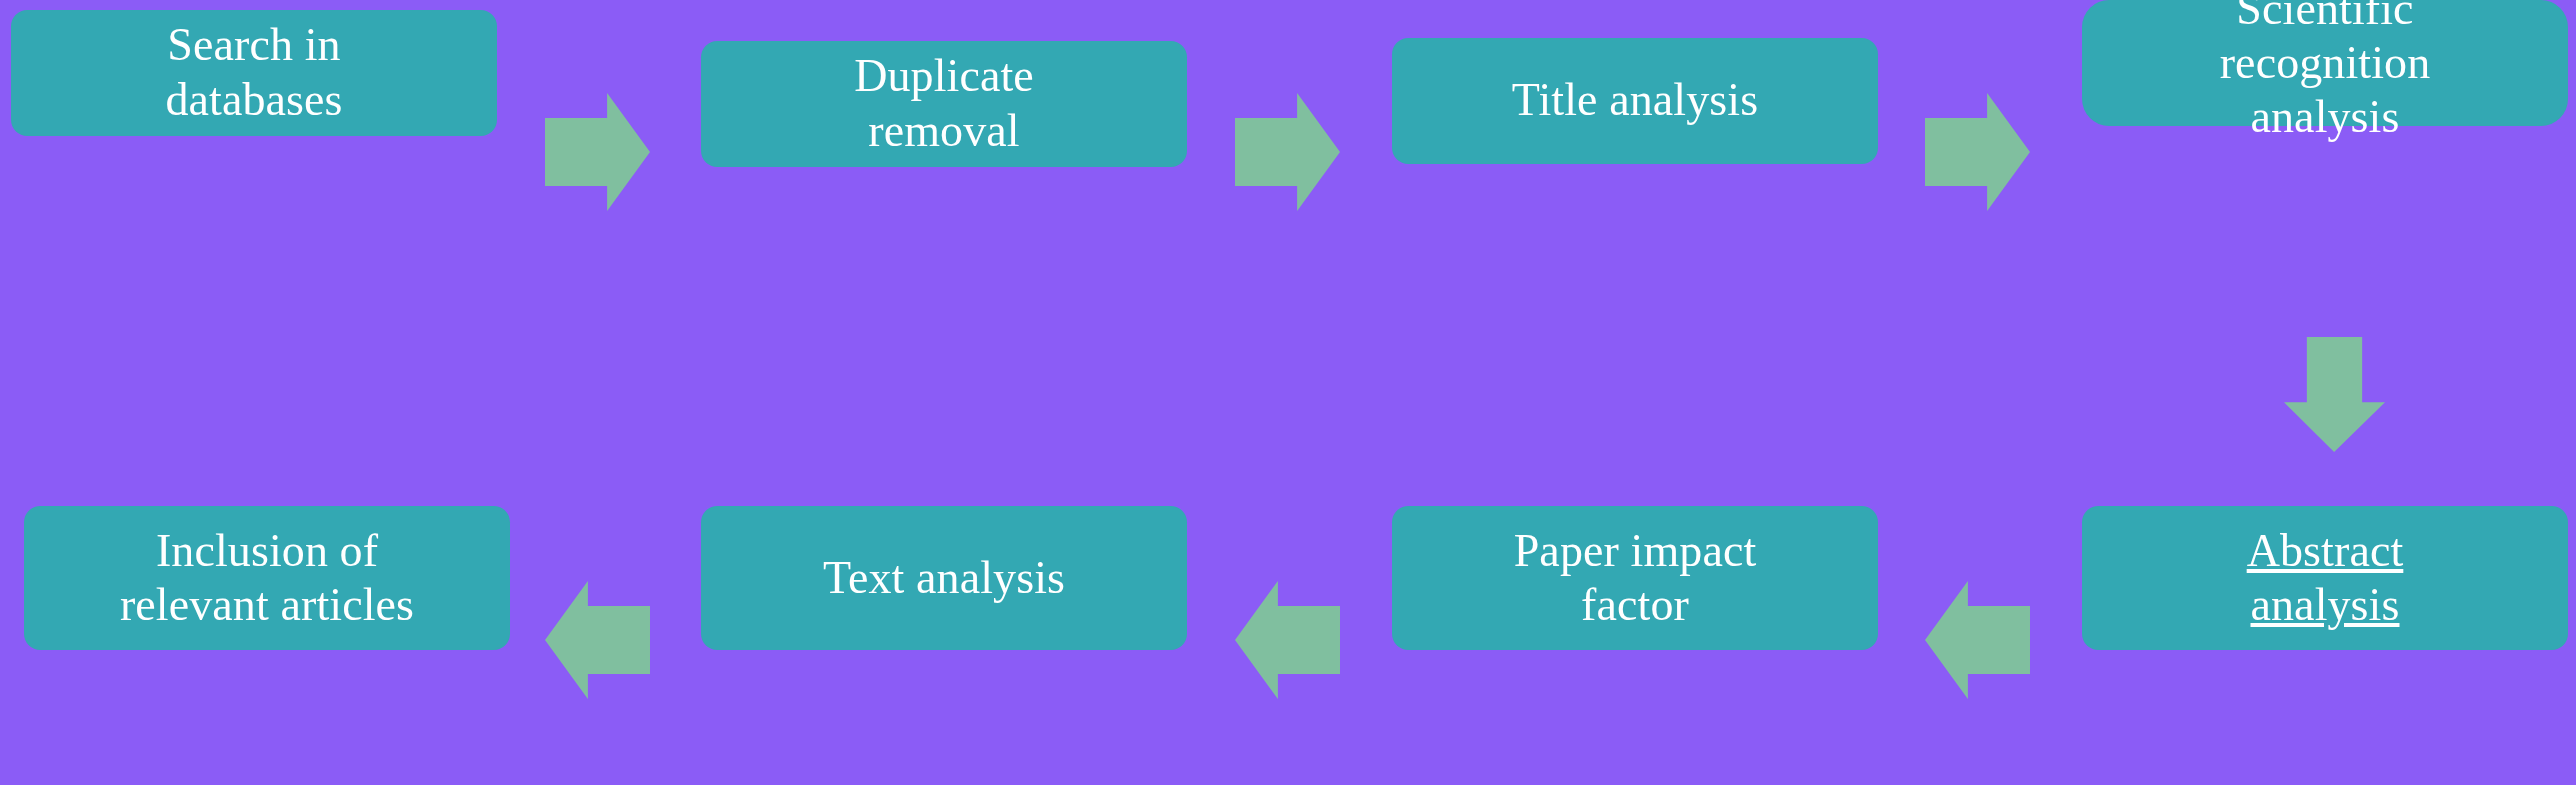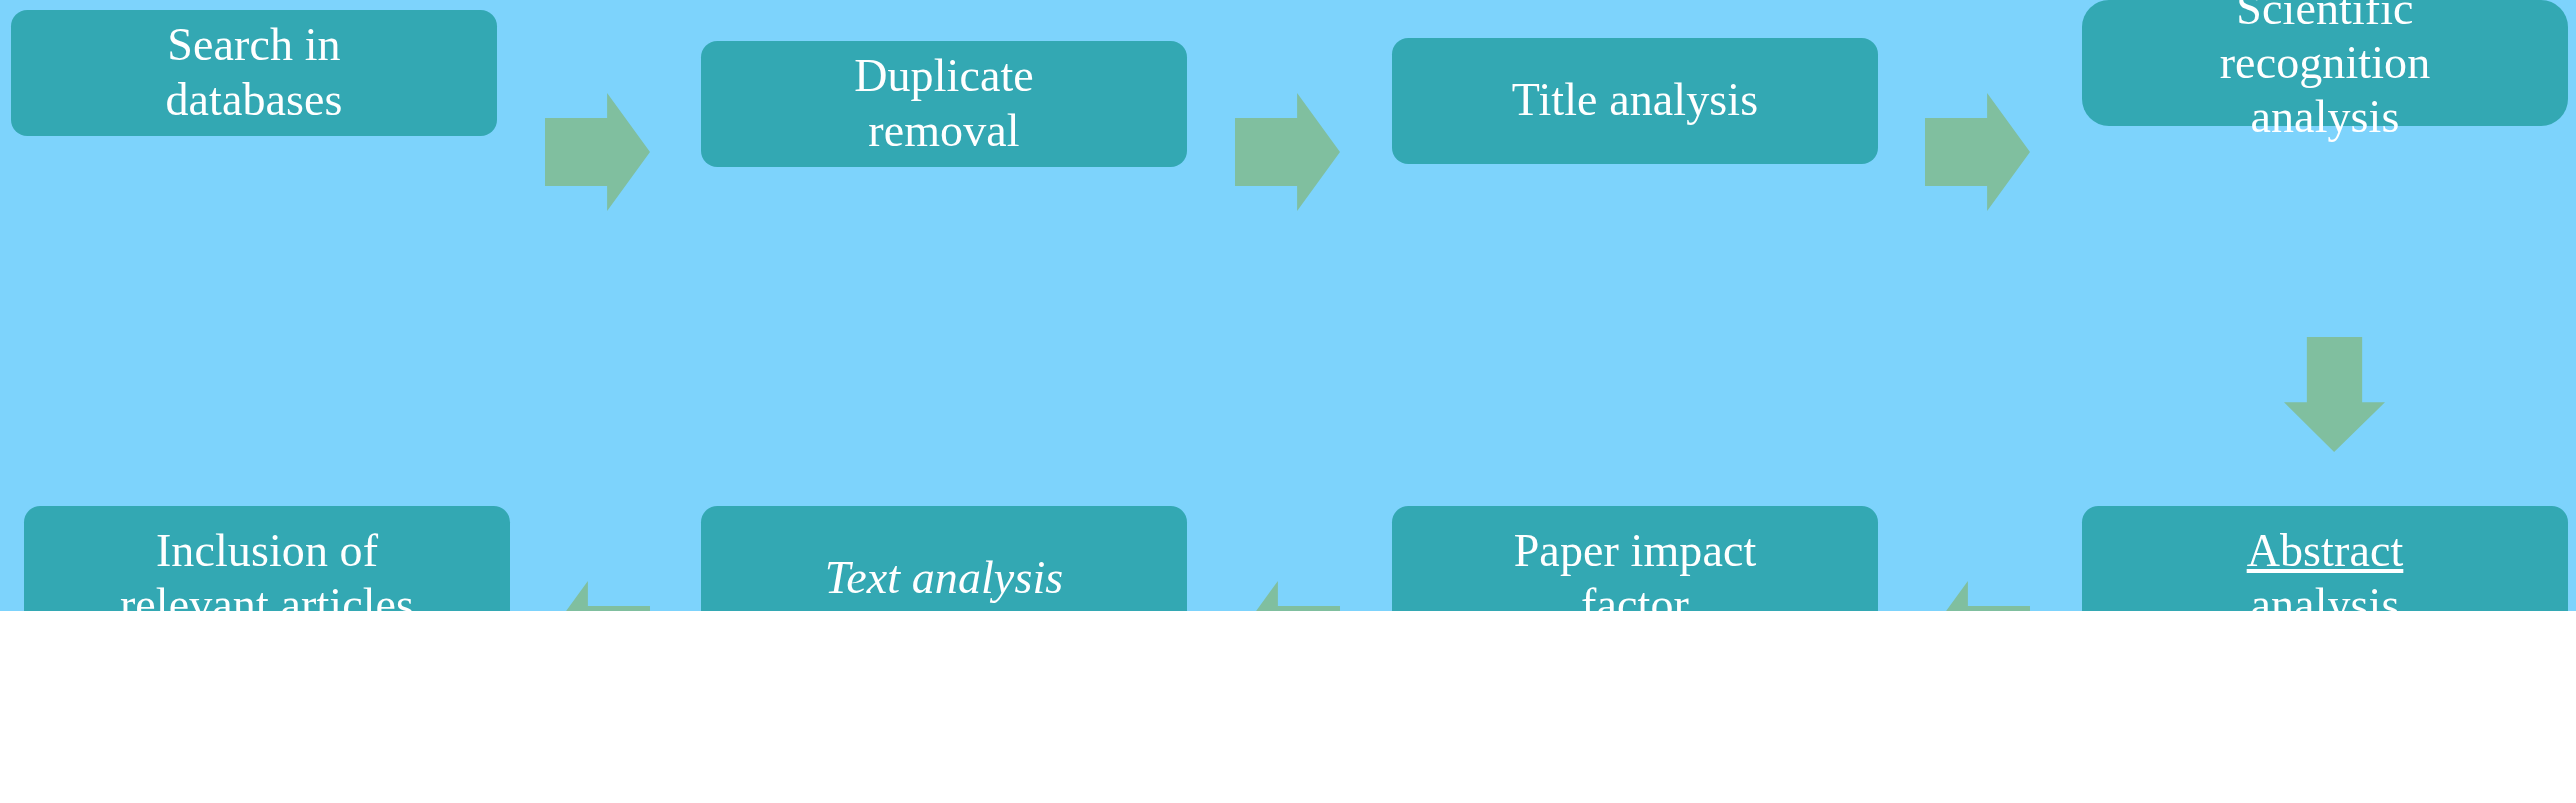--- a/index.html
+++ b/index.html
@@ -7,22 +7,22 @@
     margin: 0;
     padding: 0;
     background: #ffffff;
   }
   body {
     font-family: "Liberation Serif", "DejaVu Serif", serif;
   }
   #canvas {
     position: relative;
     width: 2576px;
-    height: 611px;
-    background: #7dd3fc;
+    height: 785px;
+    background: #8b5cf6;
     overflow: hidden;
   }
 
   
   .node {
     position: absolute;
     box-sizing: border-box;
     background: #33a8b3;
     border-radius: 16.3px;
     display: flex;
@@ -43,21 +43,21 @@
   }
 
   
   .n-search      { left: 11px;   top: 9.6px;  width: 486px; height: 126px; }
   .n-duplicate   { left: 701px;  top: 9.6px;  width: 486px; height: 126px; margin-top: 31px; }
   .n-title       { left: 1392px; top: 9.6px;  width: 486px; height: 126px; margin-top: 28px; }
   .n-scientific  { left: 2082px; top: 0;  width: 486px; height: 126px; border-radius: 27px; }
 
   
   .n-inclusion   { left: 24px;   top: 506px; width: 486px; height: 144px; }
-  .n-text        { left: 701px;  top: 506px; width: 486px; height: 144px; font-style: italic; }
+  .n-text        { left: 701px;  top: 506px; width: 486px; height: 144px; }
   .n-impact      { left: 1392px; top: 506px; width: 486px; height: 144px; }
   .n-abstract    { left: 2082px; top: 506px; width: 486px; height: 144px; text-decoration: underline; }
 
   
   .arrow {
     position: absolute;
   }
   .arrow svg { display: block; width: 100%; height: 100%; }
   .arrow-fill { fill: #80bf9f; }
 

